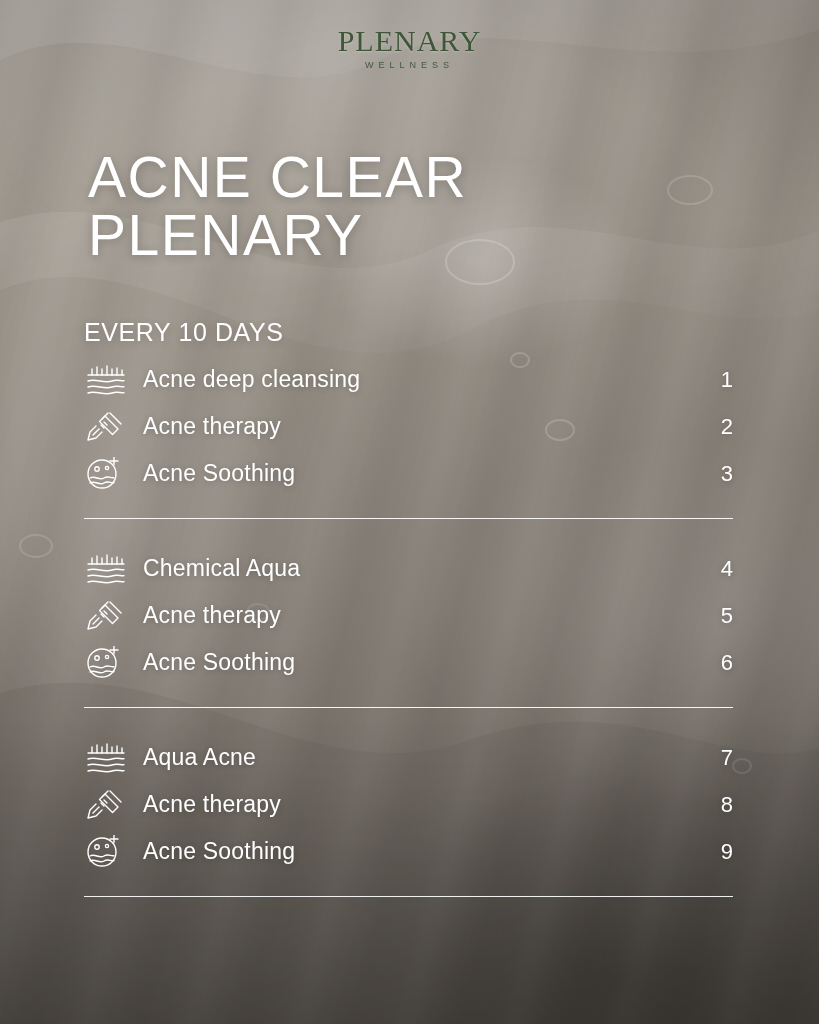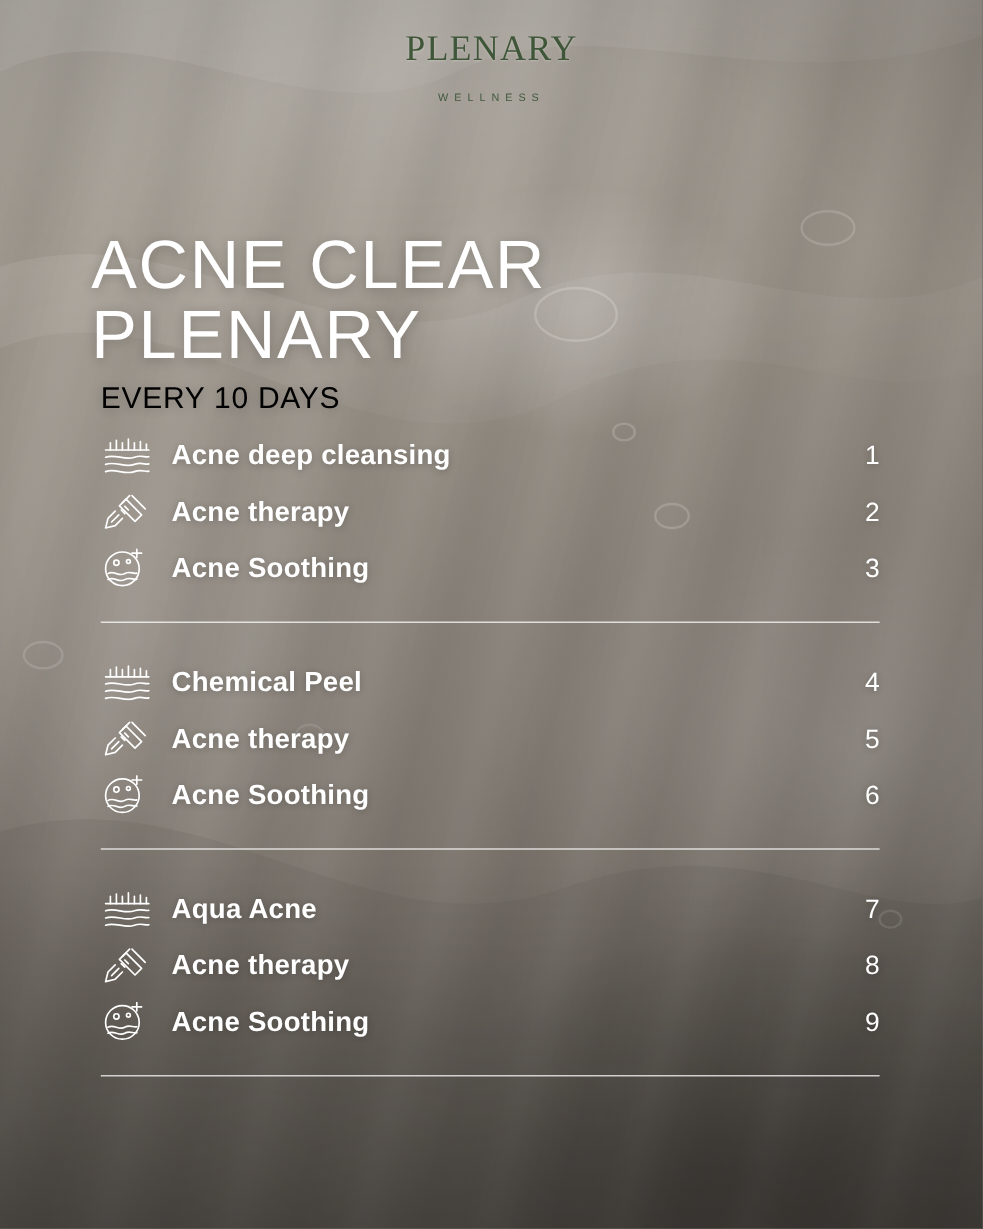--- a/index.html
+++ b/index.html
@@ -72,50 +72,49 @@
   }
   .brand-name {
     font-family: "Liberation Serif", serif;
     font-size: 30px;
     letter-spacing: 1px;
     line-height: 1;
     color: #3f5639;
     text-shadow: 0 1px 2px rgba(255,255,255,0.25);
   }
   .brand-sub {
-    margin-top: 20px;
+    margin-top: 4px;
     font-size: 9px;
     letter-spacing: 5px;
     color: #44593e;
     font-family: "Liberation Sans", sans-serif;
   }
 
   .title {
     position: absolute;
-    left: 76px;
+    left: 88px;
     top: 148px;
     color: #ffffff;
     font-size: 57px;
     line-height: 1.02;
     letter-spacing: 1.5px;
     font-weight: 400;
     text-shadow: 0 2px 10px rgba(0,0,0,0.22);
-    margin-top: 44px;
   }
   .title div { white-space: nowrap; }
 
   .colhead {
     position: absolute;
     left: 84px;
     right: 86px;
     top: 318px;
     display: flex;
     justify-content: space-between;
     align-items: baseline;
-    color: #000000;
+    color: #ffffff;
     font-size: 25px;
     letter-spacing: 0.6px;
     text-shadow: 0 2px 8px rgba(0,0,0,0.20);
   }
 
   .groups {
     position: absolute;
     left: 84px;
     right: 86px;
     top: 356px;
@@ -133,21 +132,20 @@
     display: flex;
     align-items: center;
     justify-content: flex-start;
   }
   .row .label {
     flex: 1 1 auto;
     font-size: 23px;
     letter-spacing: 0.2px;
     text-shadow: 0 1px 6px rgba(0,0,0,0.22);
     padding-left: 13px;
-    font-weight: bold;
   }
   .row .num {
     flex: 0 0 auto;
     font-size: 22px;
     text-align: right;
     min-width: 22px;
     text-shadow: 0 1px 6px rgba(0,0,0,0.22);
   }
   .divider {
     height: 1px;
@@ -256,21 +254,21 @@
         <div class="row">
           <span class="icon">
             <svg width="44" height="30" viewBox="0 0 44 30" fill="none" stroke="#ffffff" stroke-width="1.4" stroke-linecap="round">
               <path d="M4 10 H40"></path>
               <path d="M8 4 v6 M13 2 v8 M18 4 v6 M23 1 v9 M28 4 v6 M33 3 v7 M38 5 v5"></path>
               <path d="M4 16 C12 13, 20 19, 28 16 C34 13.8, 37 16.5, 40 15.6"></path>
               <path d="M4 22 C12 19, 20 25, 28 22 C34 19.8, 37 22.5, 40 21.6"></path>
               <path d="M4 28 C12 25, 20 31, 28 28 C34 25.8, 37 28.5, 40 27.6"></path>
             </svg>
           </span>
-          <span class="label">Chemical Peel</span>
+          <span class="label">Chemical Aqua</span>
           <span class="num">4</span>
         </div>
         <div class="row">
           <span class="icon">
             <svg width="40" height="34" viewBox="0 0 40 34" fill="none" stroke="#ffffff" stroke-width="1.4" stroke-linecap="round" stroke-linejoin="round">
               <path d="M26 3 L37 14"></path>
               <path d="M21 6 L34 19 L28.5 24.5 L15.5 11.5 Z"></path>
               <path d="M18 9 L24 3"></path>
               <path d="M15 19 L9 25"></path>
               <path d="M12 16 L6 22 L4 30 L12 28 L18 22"></path>

